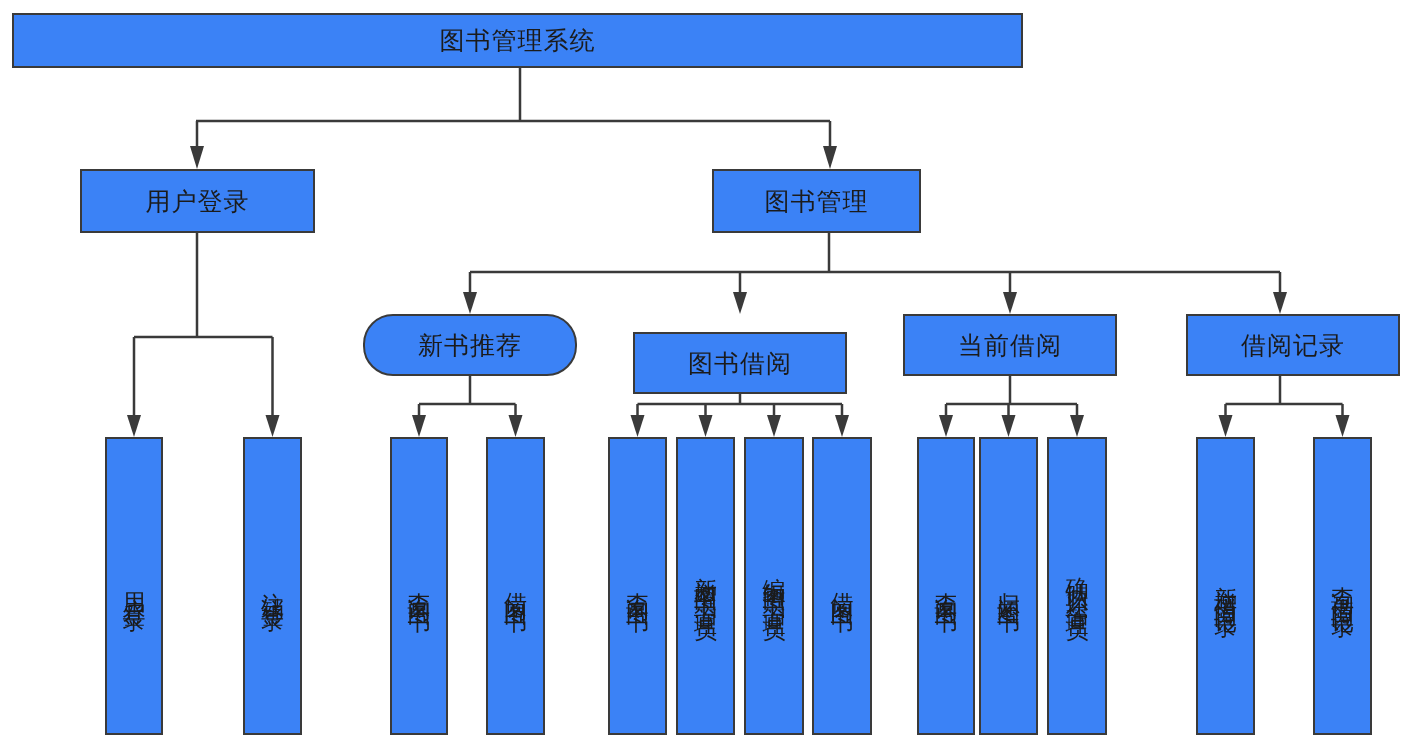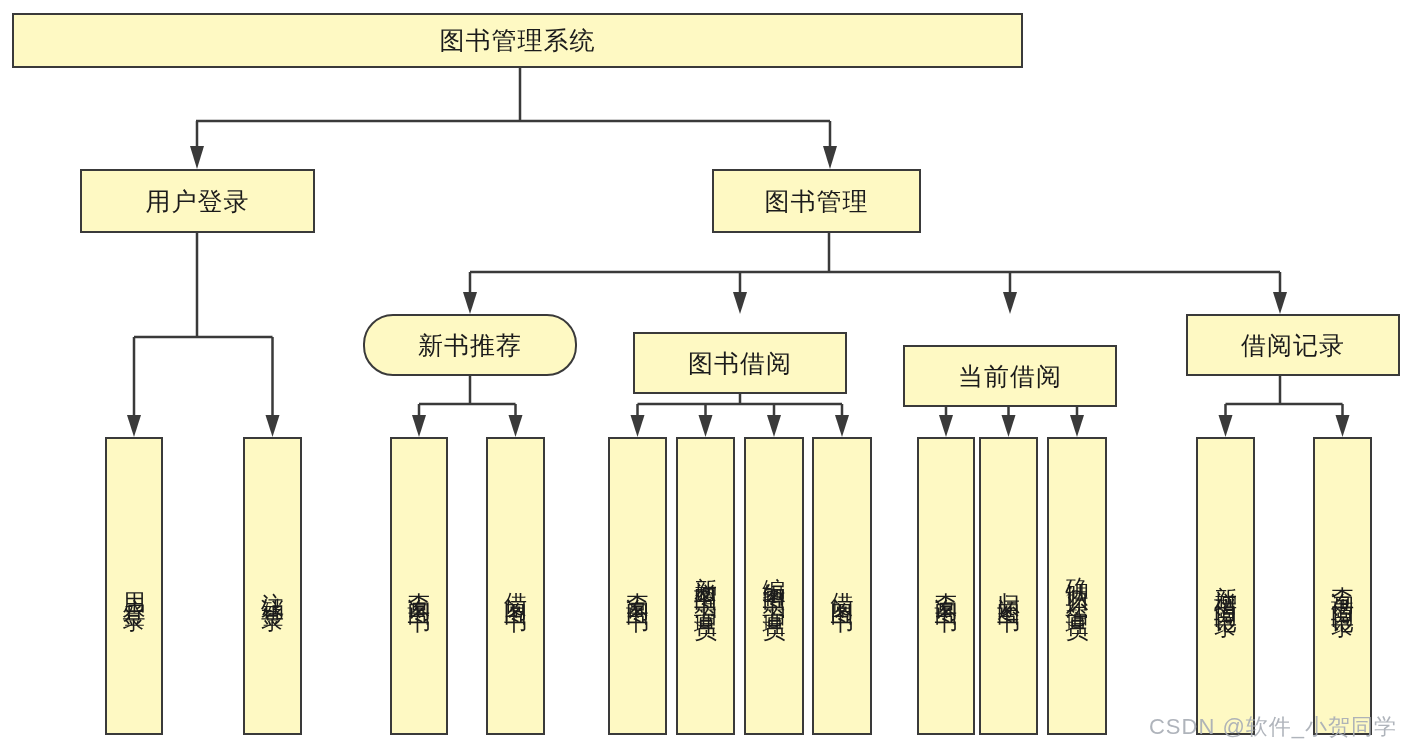--- a/index.html
+++ b/index.html
@@ -15,21 +15,21 @@
     background:var(--bg);
     font-family:"Liberation Sans", sans-serif;
     color:var(--text);
     overflow:hidden;
   }
   .connectors{position:absolute;left:0;top:0;z-index:1;}
   .node{
     position:absolute;
     box-sizing:border-box;
     border:2.5px solid var(--line);
-    background:#fef9c3;
+    background:#3b82f6;
     display:flex;
     align-items:center;
     justify-content:center;
     z-index:2;
   }
   .h-label{font-size:25px;letter-spacing:1px;white-space:nowrap;}
   .v-node span{
     writing-mode:vertical-rl;
     text-orientation:mixed;
     font-size:23px;
@@ -107,21 +107,21 @@
   <div class="node" style="left:712px;top:169px;width:209px;height:64px;">
     <span class="h-label">图书管理</span>
   </div>
 
   <div class="node" style="left:363px;top:314px;width:214px;height:62px;border-radius:30px;">
     <span class="h-label">新书推荐</span>
   </div>
   <div class="node" style="left:633px;top:332px;width:214px;height:62px;">
     <span class="h-label">图书借阅</span>
   </div>
-  <div class="node" style="left:903px;top:314px;width:214px;height:62px;margin-top:31px;">
+  <div class="node" style="left:903px;top:314px;width:214px;height:62px;">
     <span class="h-label">当前借阅</span>
   </div>
   <div class="node" style="left:1150px;top:314px;width:214px;height:62px;margin-left:36px;">
     <span class="h-label">借阅记录</span>
   </div>
 
   <div class="node v-node" style="left:105px;top:437px;width:58px;height:298px;">
     <span>用户登录</span>
   </div>
   <div class="node v-node" style="left:243px;top:437px;width:59px;height:298px;">
@@ -154,15 +154,14 @@
   <div class="node v-node" style="left:1047px;top:437px;width:60px;height:298px;">
     <span>确认归还（管理员）</span>
   </div>
   <div class="node v-node" style="left:1196px;top:437px;width:59px;height:298px;">
     <span>新增借阅记录</span>
   </div>
   <div class="node v-node" style="left:1313px;top:437px;width:59px;height:298px;">
     <span>查询借阅记录</span>
   </div>
 
-  <div class="watermark">CSDN @软件_小贺同学</div>
 
 </div>
 
 </body></html>

